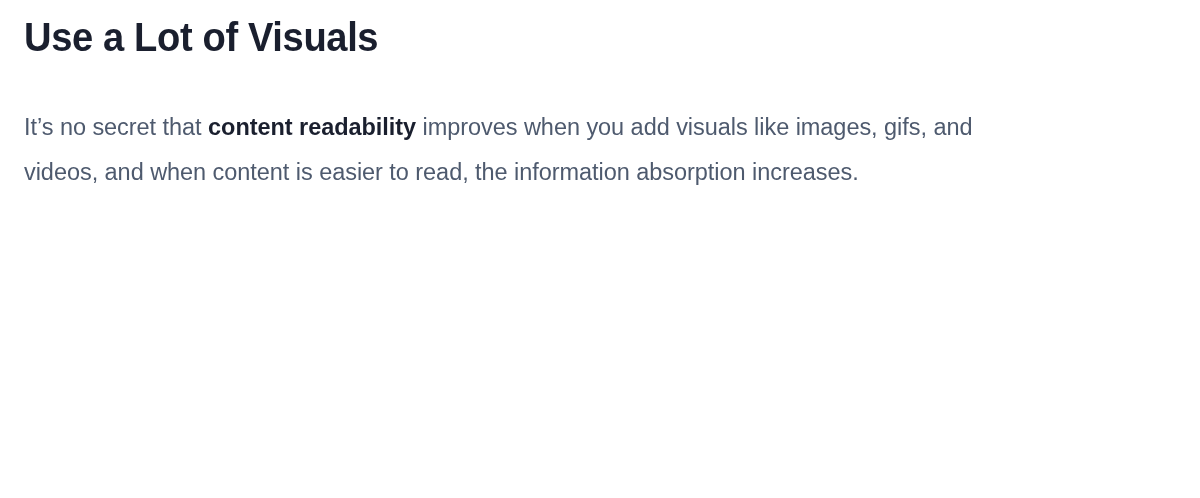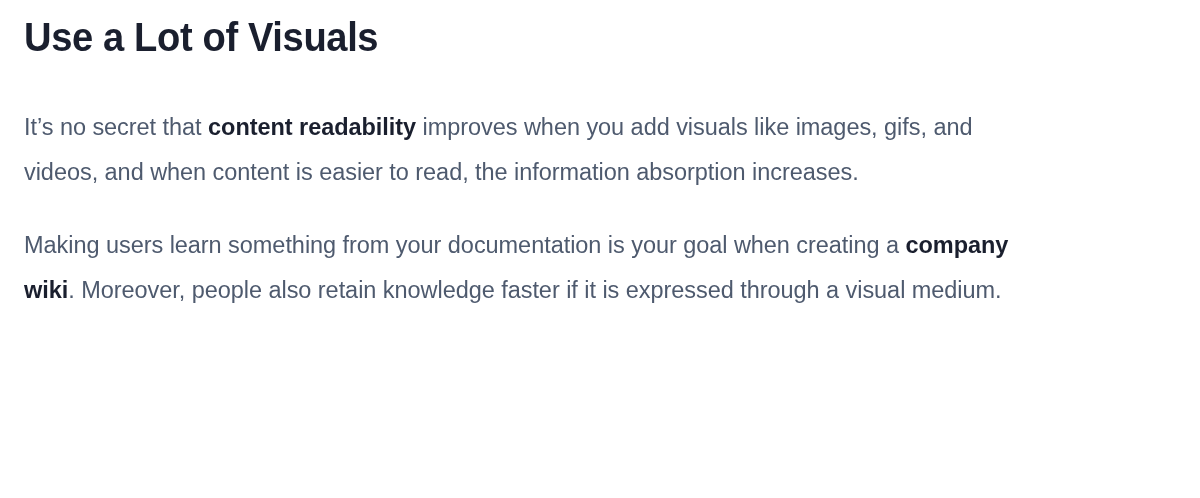--- a/index.html
+++ b/index.html
@@ -65,16 +65,15 @@
 </style>
 </head>
 <body>
 
 <article class="article">
 
   <h1 class="article-heading">Use a Lot of Visuals</h1>
 
   <div class="article-body">
     <p class="paragraph">It’s no secret that <strong>content readability</strong> improves when you add visuals like images, gifs, and videos, and when content is easier to read, the information absorption increases.</p>
-    <p class="paragraph">Making users learn something from your documentation is your goal when creating a <strong>company wiki</strong>. Moreover, people also retain knowledge faster if it is expressed through a visual medium.</p>
   </div>
 
 </article>
 
 </body></html>

